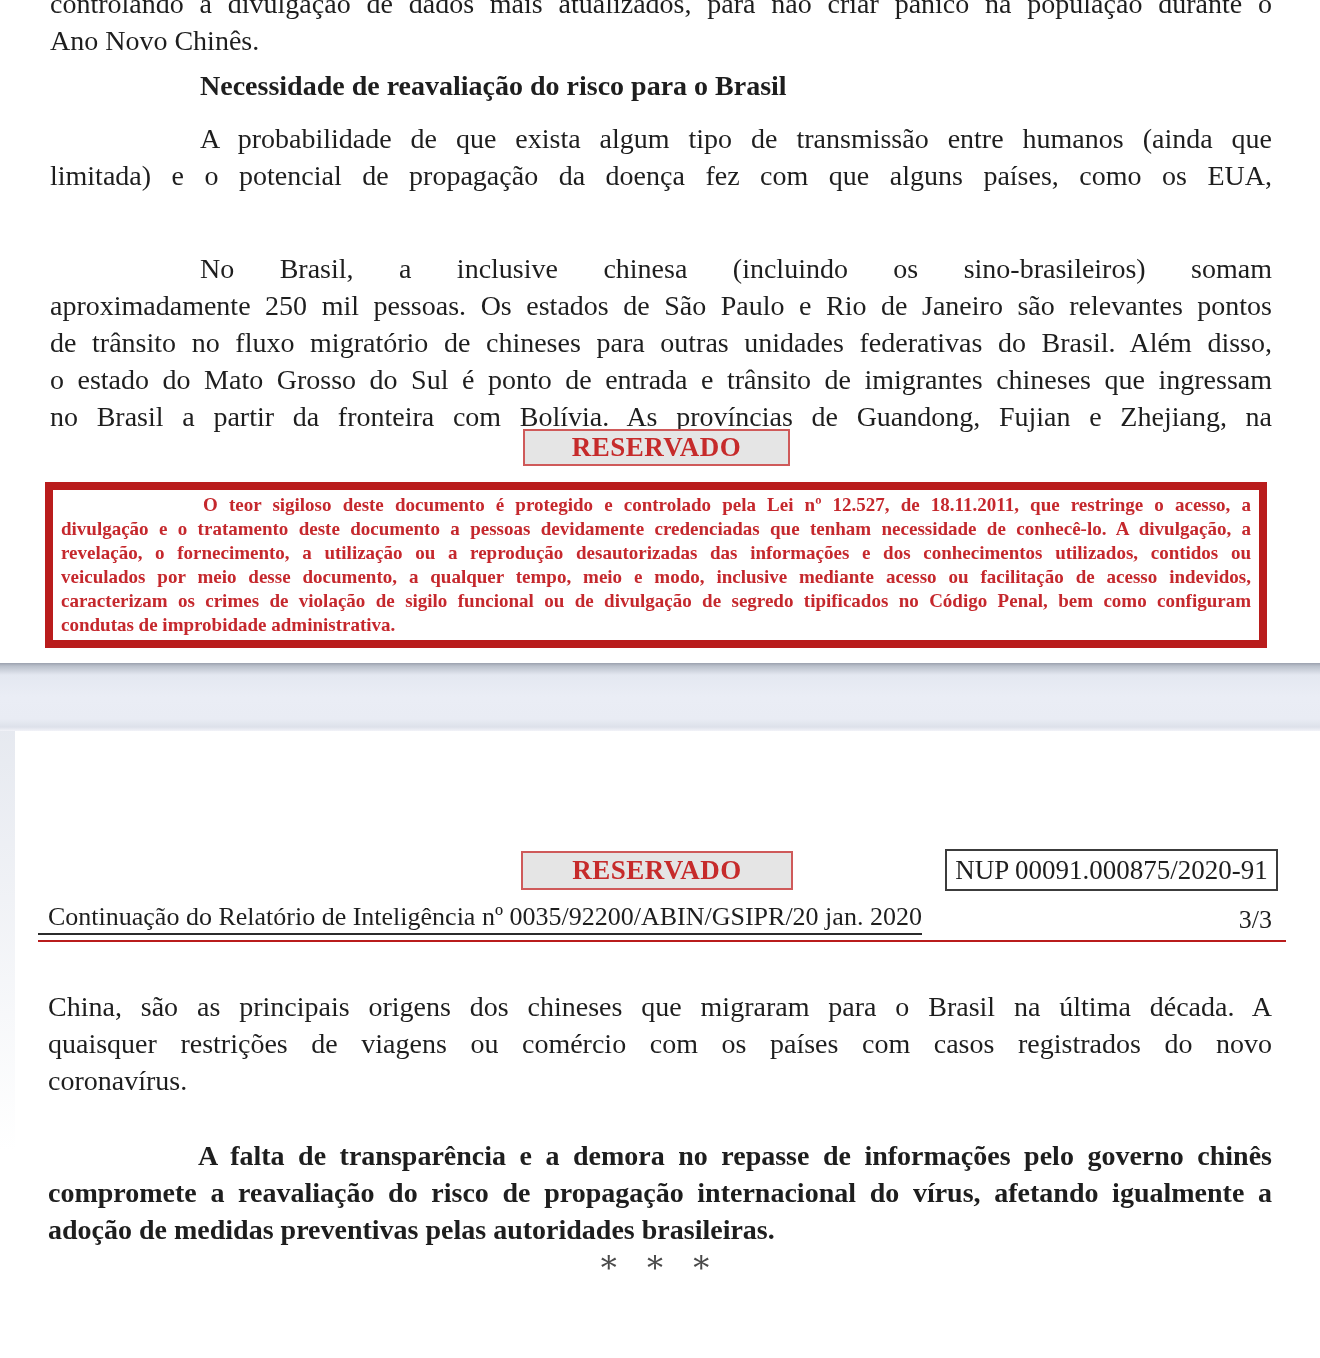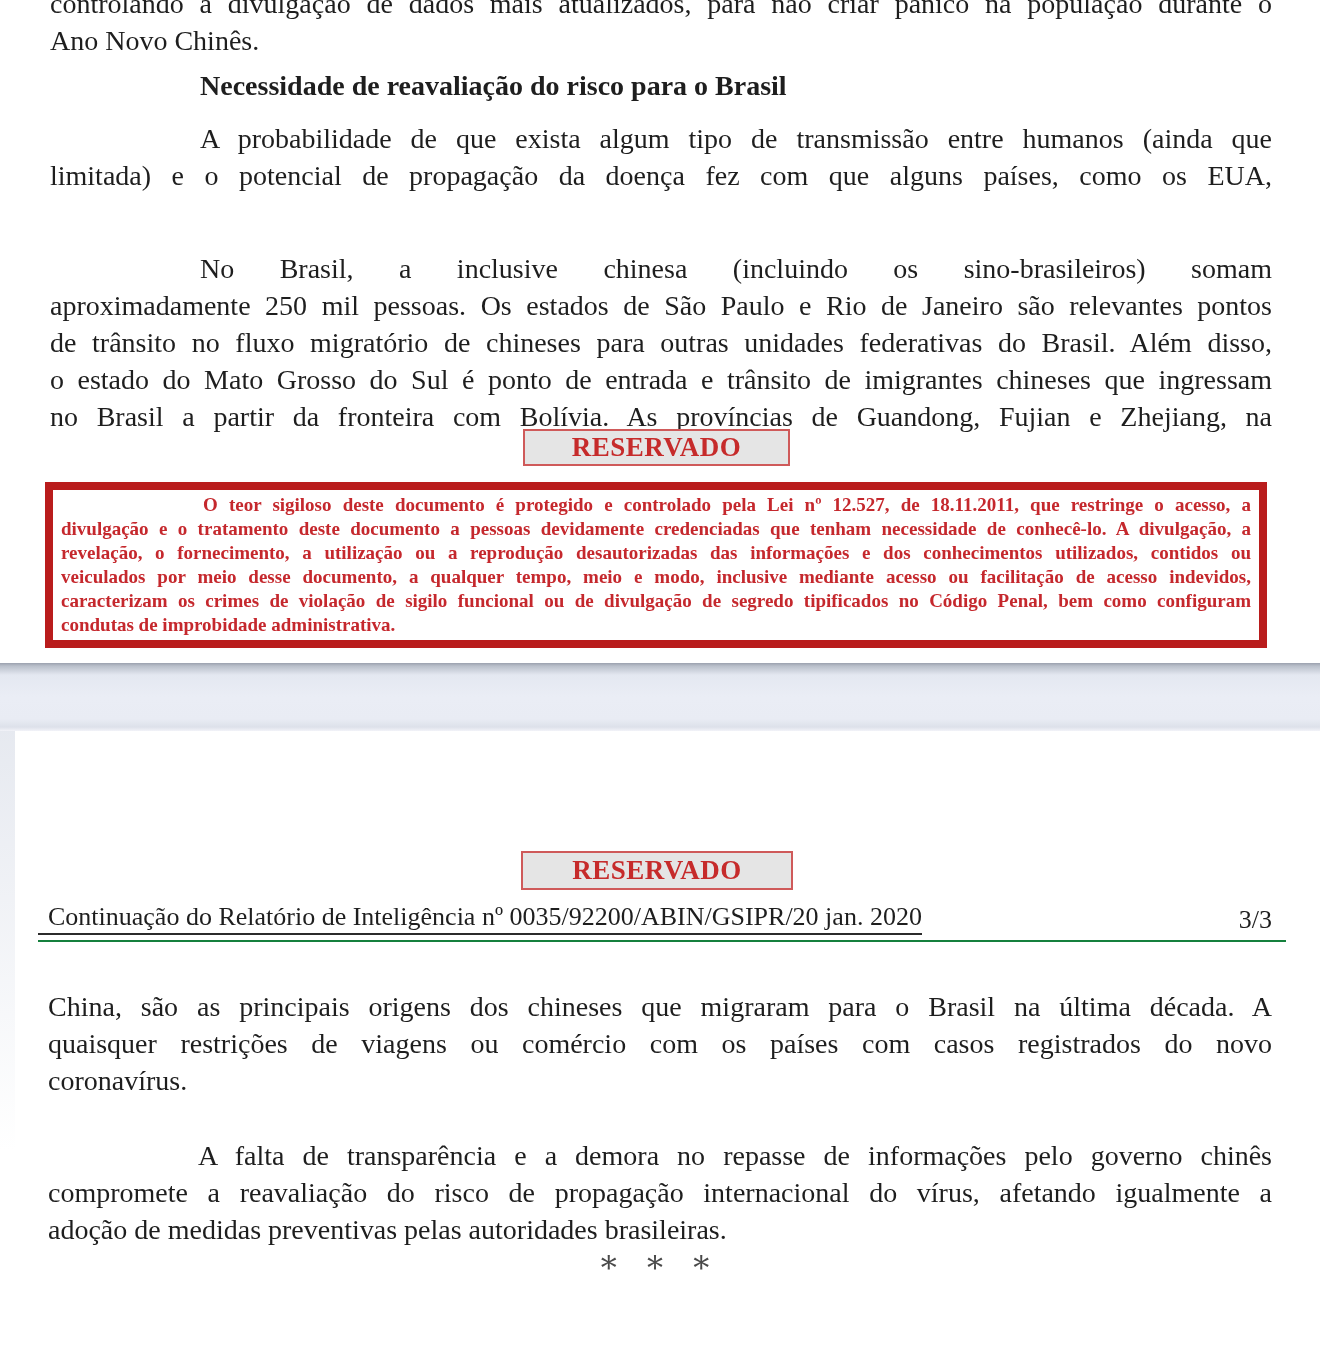--- a/index.html
+++ b/index.html
@@ -67,30 +67,30 @@
     border: 2px solid #3c3c3c;
     display: flex; align-items: center; justify-content: center;
     font-size: 27px; color: #1e1e1e;
     background: #ffffff;
   }
 
   .cont-header {
     position: absolute; left: 38px; top: 902px; width: 1248px;
     display: flex; justify-content: space-between; align-items: flex-end;
     font-size: 26px; line-height: 30px;
-    border-bottom: 2px solid #15803d;
+    border-bottom: 2px solid #b91c1c;
     padding-bottom: 5px;
     box-sizing: border-box;
     gap: 12px;
   }
   .cont-title { border-bottom: 2px solid #2b2b2b; padding-bottom: 1px; padding-left: 10px; }
   .page-indicator { padding-right: 14px; }
 
   .para-china { top: 940px; left: 48px; width: 1224px; margin-top: 48px; }
-  .para-transparencia { top: 1137px; left: 48px; width: 1224px; }
+  .para-transparencia { top: 1137px; left: 48px; width: 1224px; font-weight: bold; }
 
   .end-marker {
     position: absolute; left: 0; top: 1250px; width: 1320px;
     text-align: center; font-size: 32px; line-height: 37px;
     color: #4a4a4a; letter-spacing: 10px;
     font-family: "DejaVu Serif", serif;
   }
 </style>
 </head>
 <body>
@@ -130,20 +130,23 @@
       <div class="tline tline-last">condutas de improbidade administrativa.</div>
     </div>
 
   <div class="page-gap"></div>
   <div class="left-shade"></div>
 
   <div class="reservado-box reservado-2">
     <span>RESERVADO</span>
   </div>
 
+  <div class="nup-box">
+    <span>NUP 00091.000875/2020-91</span>
+  </div>
 
   <div class="cont-header">
     <span class="cont-title">Continuação do Relatório de Inteligência nº 0035/92200/ABIN/GSIPR/20 jan. 2020</span>
     <span class="page-indicator">3/3</span>
   </div>
 
   <div class="textblock para-china">
       <div class="tline">China, são as principais origens dos chineses que migraram para o Brasil na última década. A</div>
       <div class="tline">quaisquer restrições de viagens ou comércio com os países com casos registrados do novo</div>
       <div class="tline tline-last">coronavírus.</div>

